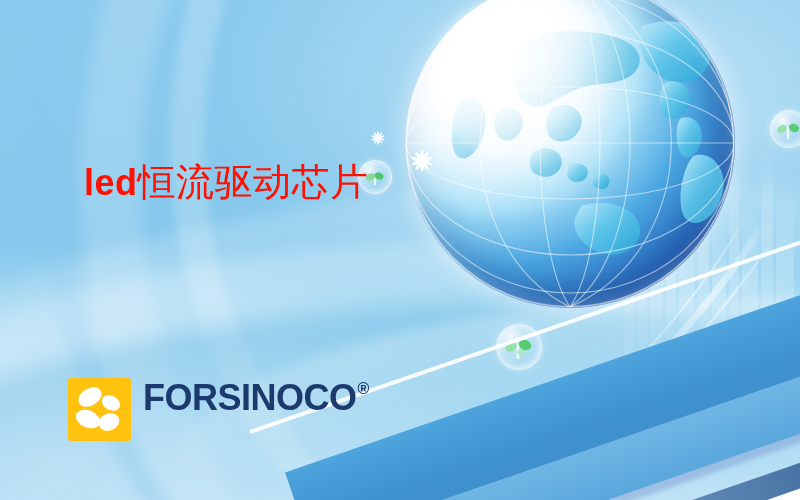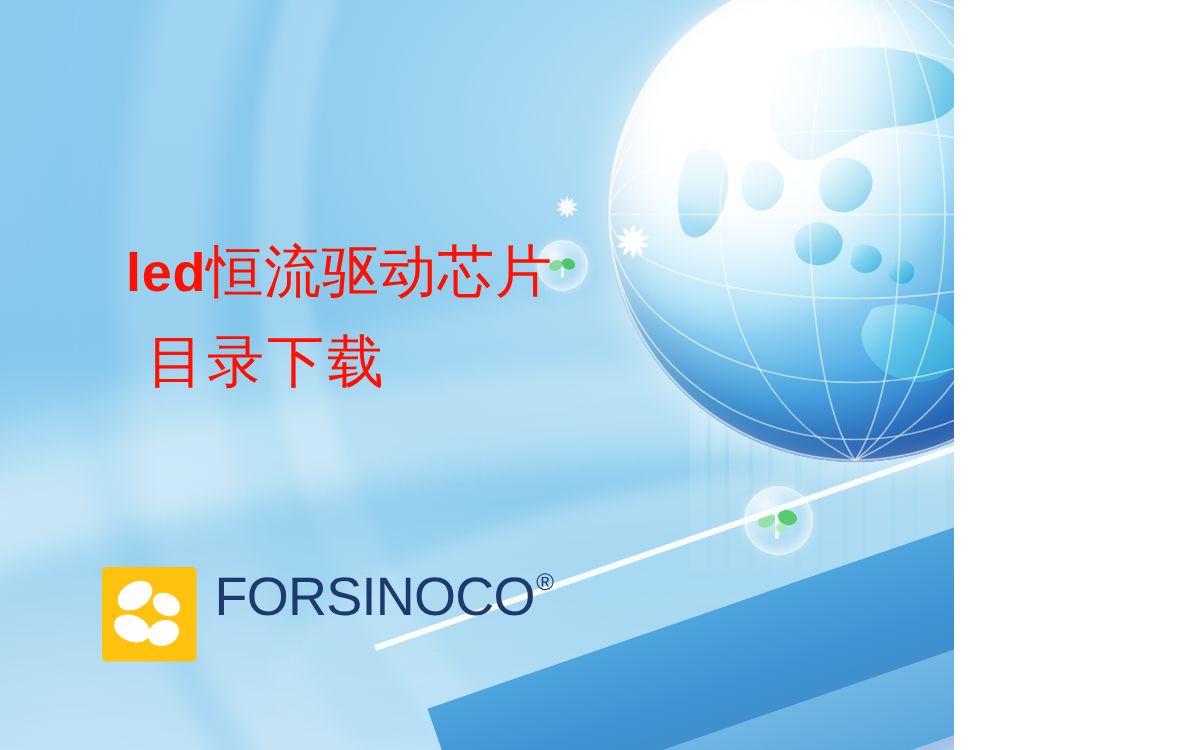--- a/index.html
+++ b/index.html
@@ -1,21 +1,21 @@
 <!DOCTYPE html>
 <html><head>
 <meta charset="utf-8">
 <title>FORSINOCO Banner</title>
 <style>
   html,body{margin:0;padding:0;background:#ffffff;}
   body{font-family:"Liberation Sans",sans-serif;}
 
   #banner{
     position:relative;
-    width:636px;height:500px;
+    width:800px;height:500px;
     overflow:hidden;
     background:#bef264;
   }
 
   
   .bg-base{
     position:absolute;inset:0;
     background:
       radial-gradient(120% 90% at 8% 92%, #cfe9f8 0%, rgba(207,233,248,0) 48%),
       radial-gradient(95% 80% at 78% 18%, #bfe4f7 0%, rgba(191,228,247,0) 55%),
@@ -216,21 +216,21 @@
     border-radius:3px;
     flex:0 0 auto;
     position:relative;
   }
   #logo-text{
     margin-left:12px;margin-top:2px;
     display:flex;flex-direction:column;
   }
   #brand-name{
     font-family:"Liberation Sans",sans-serif;
-    font-weight:400;
+    font-weight:700;
     font-size:36px;
     letter-spacing:-.5px;
     color:#1C3A6E;
     line-height:1;
     white-space:nowrap;
     display:flex;align-items:flex-start;
   }
   #brand-reg{
     font-size:16px;
     line-height:1;
@@ -423,21 +423,20 @@
   <div class="diag diag-violet"></div>
   <div class="diag diag-blue"></div>
   <div class="diag diag-thin"></div>
   <div class="diag diag-white"></div>
   <div class="diag diag-blue2"></div>
   <div class="diag diag-dark"></div>
   <div class="diag diag-white2"></div>
 
   <div id="headline">
     <div class="line1"><span class="latin">led</span><span>恒流驱动芯片</span></div>
-    <div class="line2">目录下载</div>
   </div>
 
   <div id="logo">
     <div id="logo-mark">
       <svg viewBox="0 0 63 63" width="63" height="63">
         <g fill="#ffffff">
           <ellipse cx="22" cy="19" rx="12.5" ry="8.6" transform="rotate(-32 22 19)"></ellipse>
           <ellipse cx="43" cy="25" rx="9.6" ry="7.2" transform="rotate(28 43 25)"></ellipse>
           <ellipse cx="20" cy="41" rx="12.5" ry="8.6" transform="rotate(22 20 41)"></ellipse>
           <ellipse cx="41" cy="44" rx="10.6" ry="8.4" transform="rotate(-20 41 44)"></ellipse>

